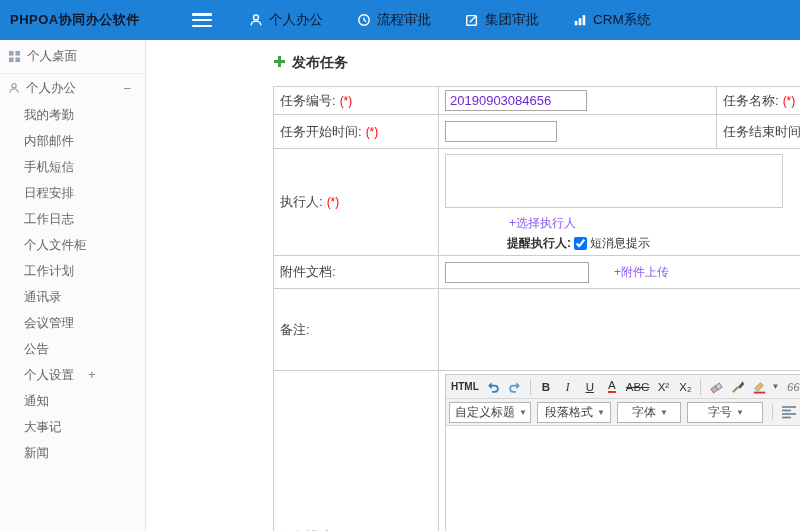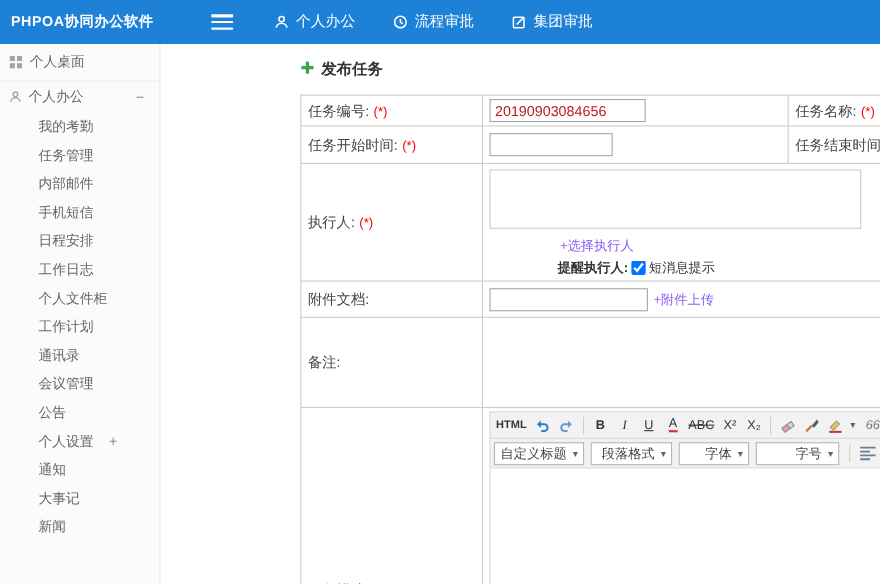--- a/index.html
+++ b/index.html
@@ -1,71 +1,71 @@
 <!DOCTYPE html>
 <html><head>
 <meta charset="utf-8">
 <style>
   * { margin:0; padding:0; box-sizing:border-box; }
   html,body { width:800px; height:531px; overflow:hidden;
     font-family:"Liberation Sans","DejaVu Sans",sans-serif; background:#fff; }
   .app { position:relative; width:800px; height:531px; overflow:hidden; background:#fff; }
 
   
-  .topbar { height:40px; background:#1e81d8; display:flex; align-items:center; color:#ffffff; }
+  .topbar { height:40px; background:#1e81d8; display:flex; align-items:center; color:#0f172a; }
   .logo { width:150px; padding-left:10px; font-weight:bold; font-size:13px; letter-spacing:.5px; white-space:nowrap; }
   .hamburger { margin-left:42px; width:20px; height:14px; display:flex; flex-direction:column; justify-content:space-between; cursor:pointer; }
   .hamburger i { display:block; height:2.5px; background:#fff; border-radius:1px; }
   .nav { display:flex; margin-left:20px; height:40px; }
   .nav-item { display:flex; align-items:center; gap:6px; padding:0 17px; font-size:13.5px; cursor:pointer; white-space:nowrap; }
   .nav-ico svg { display:block; }
   .nav-caret { font-size:9px; margin-left:2px; }
 
   
   .body { display:flex; height:491px; }
   .sidebar { width:146px; height:491px; background:#fbfbfb; border-right:1px solid #e6e6e6;
     font-size:12.5px; color:#666; flex:none; }
   .side-desktop { height:34px; display:flex; align-items:center; gap:6px; padding-left:8px;
     border-bottom:1px solid #eee; cursor:pointer; }
   .side-section { height:28px; display:flex; align-items:center; gap:6px; padding:0 14px 0 8px; cursor:pointer; }
   .side-toggle { margin-left:auto; color:#888; font-size:13px; }
   .side-toggle.inline { margin-left:14px; }
-  .side-item { height:26px; line-height:26px; padding-left:35px; cursor:pointer; white-space:nowrap; }
+  .side-item { height:26px; line-height:26px; padding-left:24px; cursor:pointer; white-space:nowrap; }
   .side-ico svg { display:block; }
 
   
   .main { flex:1; padding:12px 0 0 127px; overflow:hidden; background:#fff; }
   .page-title { display:flex; align-items:center; gap:6px; font-size:14px; font-weight:bold; color:#333; height:22px; }
 
   table.form { border-collapse:collapse; table-layout:fixed; width:888px; margin-top:12px; background:#fff; }
   table.form td { border:1px solid #ccc; font-size:13px; color:#444; padding:3px 6px; vertical-align:middle; }
   td.lbl { padding-left:8px; }
   .req { color:#ff0000; margin-left:4px; font-size:12px; }
-  .txt { height:21px; border:1px solid #a6a6a6; padding:0 4px; font-size:13px; color:#b91c1c; background:#fff; font-family:inherit; }
+  .txt { height:21px; border:1px solid #a6a6a6; padding:0 4px; font-size:13px; color:#6d28d9; background:#fff; font-family:inherit; }
   .link { color:#8b5cf6; font-size:12px; text-decoration:none; cursor:pointer; }
   .exec-area { width:338px; height:54px; border:1px solid #ccc; resize:none; margin-top:2px; font-family:inherit; }
   .exec-link { margin:4px 0 0 64px; display:inline-block; }
   .remind { display:flex; align-items:center; gap:3px; margin:3px 0 0 62px; font-size:12px; color:#333; }
   .remind b { font-weight:bold; }
   .remark-area { width:336px; height:72px; border:none; outline:none; resize:none; font-family:inherit; background:transparent; }
 
   
   td.ed-cell { padding:2px; vertical-align:top; }
   .editor { border:1px solid #ccc; width:100%; height:326px; display:flex; flex-direction:column; }
   .tb { display:flex; align-items:center; gap:2px; padding:2px 3px; background:#f2f2f2; border-bottom:1px solid #d5d5d5; height:24px; flex:none; }
   .tb2 { height:27px; }
   .tb-btn { min-width:20px; height:20px; display:inline-flex; align-items:center; justify-content:center;
     font-size:11.5px; color:#333; cursor:pointer; border-radius:2px; padding:0 2px; }
   .tb-html { font-size:10px; font-weight:bold;text-align:right; }
   .b-b { font-weight:bold; } .b-i { font-style:italic; font-family:"Liberation Serif",serif; }
   .b-u { text-decoration:underline; } .b-s { text-decoration:line-through; }
   .b-a { border-bottom:2px solid #d33; line-height:1; }
   .b-q { font-weight:normal; color:#777; font-style:italic; }
   .tb-sep { width:1px; height:16px; background:#ccc; margin:0 3px; flex:none; }
-  .ed-select { display:flex; align-items:center; justify-content:flex-end; background:#fff;
+  .ed-select { display:flex; align-items:center; justify-content:center; background:#fff;
     border:1px solid #b5b5b5; height:21px; font-size:12px; color:#444; padding:0 3px 0 5px; margin-right:4px; cursor:pointer; }
   .ed-caret { font-size:8px; color:#666; margin-left:4px; }
   .ed-body { flex:1; background:#fff; }
   .align-btn { width:22px; height:20px; display:inline-flex; align-items:center; justify-content:center; cursor:pointer; }
 </style>
 </head>
 <body>
 
 <div class="app">
 
@@ -96,20 +96,30 @@
         <span>流程审批</span>
       </div>
       <div class="nav-item">
         <span class="nav-ico">
           <svg width="14" height="14" viewBox="0 0 16 16" fill="none" stroke="#fff" stroke-width="1.6">
               <rect x="2" y="3" width="11" height="11" rx="1"></rect>
               <path d="M5.5 10.5 L12.5 3.5"></path>
             </svg>
         </span>
         <span>集团审批</span>
+      </div>
+      <div class="nav-item">
+        <span class="nav-ico">
+          <svg width="14" height="14" viewBox="0 0 16 16" fill="#fff">
+              <rect x="2" y="9" width="3" height="5"></rect>
+              <rect x="6.5" y="6" width="3" height="8"></rect>
+              <rect x="11" y="2.5" width="3" height="11.5"></rect>
+            </svg>
+        </span>
+        <span>CRM系统</span>
       </div>
     </div>
   </div>
 
   <div class="body">
 
     <div class="sidebar">
       <div class="side-desktop">
         <span class="side-ico">
           <svg width="13" height="13" viewBox="0 0 14 14">
@@ -129,21 +139,20 @@
           <svg width="12" height="12" viewBox="0 0 16 16" fill="none" stroke="#9aa7b5" stroke-width="1.8">
               <circle cx="8" cy="5" r="2.8"></circle>
               <path d="M2.5 14 a5.5 4.8 0 0 1 11 0"></path>
             </svg>
         </span>
         <span>个人办公</span>
         <span class="side-toggle">−</span>
       </div>
 
       <div class="side-item"><span>我的考勤</span></div>
-      <div class="side-item"><span>任务管理</span></div>
       <div class="side-item"><span>内部邮件</span></div>
       <div class="side-item"><span>手机短信</span></div>
       <div class="side-item"><span>日程安排</span></div>
       <div class="side-item"><span>工作日志</span></div>
       <div class="side-item"><span>个人文件柜</span></div>
       <div class="side-item"><span>工作计划</span></div>
       <div class="side-item"><span>通讯录</span></div>
       <div class="side-item"><span>会议管理</span></div>
       <div class="side-item"><span>公告</span></div>
 
@@ -219,21 +228,21 @@
           </td>
         </tr>
 
         <tr style="height:33px">
           <td class="lbl">
             <span>附件文档:</span>
           </td>
           <td colspan="3">
             <div style="display:flex;align-items:center;">
               <input class="txt" style="width: 144px;" value="">
-              <a class="link" style="margin-left:5px">+附件上传</a>
+              <a class="link" style="margin-left:25px">+附件上传</a>
             </div>
           </td>
         </tr>
 
         <tr style="height:82px">
           <td class="lbl">
             <span>备注:</span>
           </td>
           <td colspan="3" style="vertical-align:top;">
             <textarea class="remark-area" style=""></textarea>

